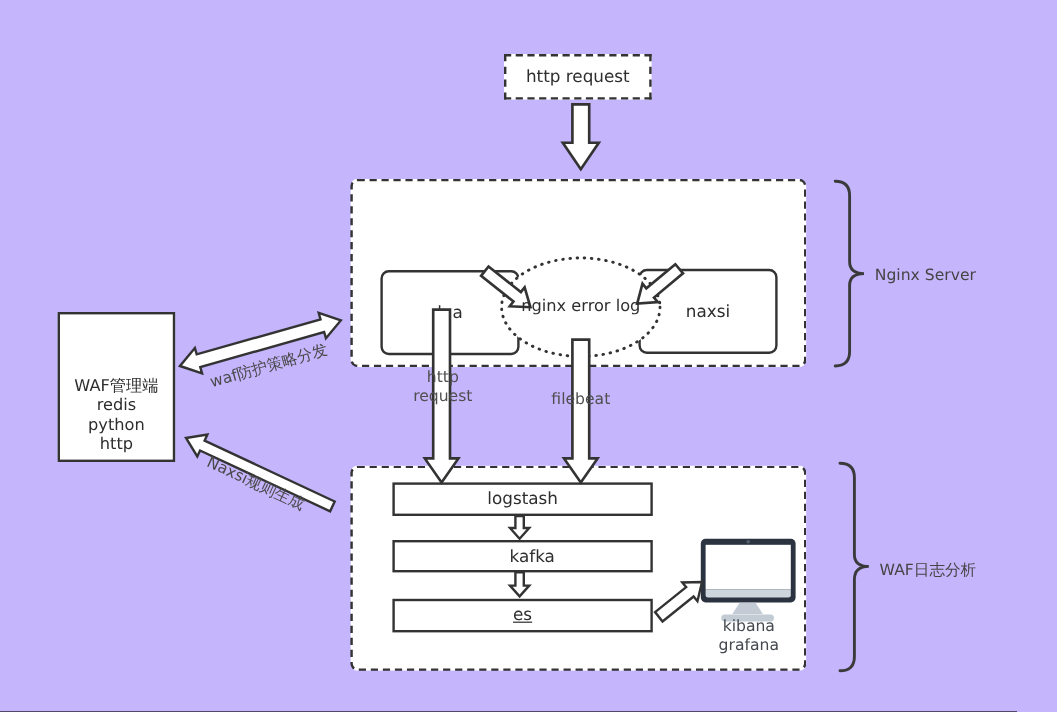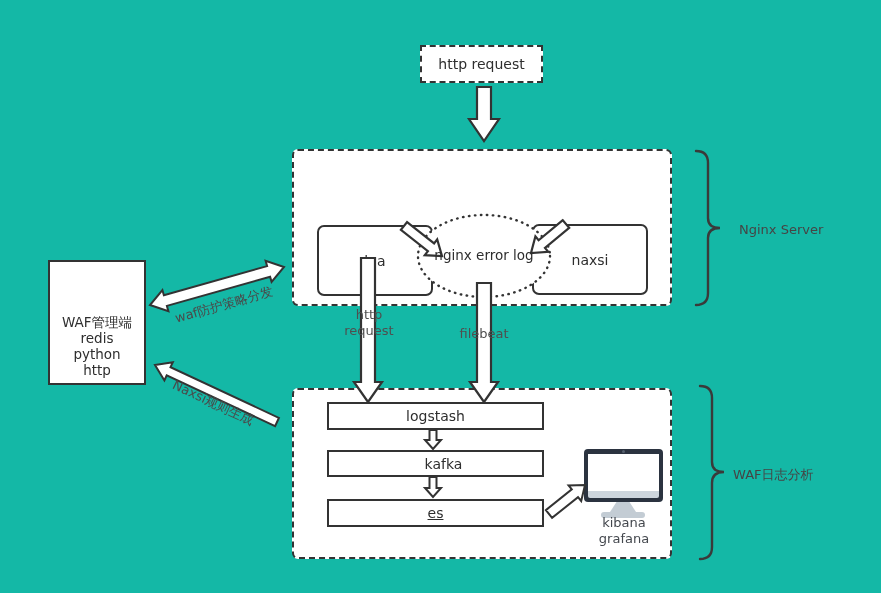--- a/index.html
+++ b/index.html
@@ -1,17 +1,17 @@
 <!DOCTYPE html>
 <html><head>
 <meta charset="utf-8">
 <style>
   html,body{margin:0;padding:0;background:#000;}
   #canvas{
-    position:relative;width:881px;height:593px;background:#14b8a6;
+    position:relative;width:881px;height:593px;background:#c4b5fd;
     font-family:"DejaVu Sans","Liberation Sans",sans-serif;
     color:#2e2e2e;overflow:hidden;
   }
   .node{
     position:absolute;background:#fff;border:2px solid #333;
     display:flex;align-items:center;justify-content:center;
     font-size:14px;color:#2e2e2e;box-sizing:border-box;
   }
   .dashed{border-style:dashed;}
   .rounded{border-radius:7px;margin-top:31px;}
@@ -111,21 +111,21 @@
   <div class="layer3" style="left:419px;top:247px;width:130px;text-align:center;font-size:13.5px;color:#2e2e2e;">nginx error log</div>
 
   <div class="flow-label" style="left:338px;top:307px;width:62px;">http request</div>
 
   <div class="flow-label" style="left:454px;top:326px;width:60px;">filebeat</div>
 
   <div class="rot-label" style="left:167px;top:296px;width:114px;transform:rotate(-16deg);">waf防护策略分发</div>
 
   <div class="rot-label" style="left:164px;top:394px;width:98px;transform:rotate(25deg);">Naxsi规则生成</div>
 
-  <div class="bracket-label" style="left:729px;top:222px;margin-left:10px;">Nginx Server</div>
+  <div class="bracket-label" style="left:729px;top:222px;">Nginx Server</div>
 
   <div class="bracket-label" style="left:733px;top:466px;">WAF日志分析</div>
 
   <div class="screen-label" style="left:594px;top:515px;width:60px;">kibana</div>
 
   <div class="screen-label" style="left:594px;top:531px;width:60px;">grafana</div>
 
 </div>
 
 </body></html>

